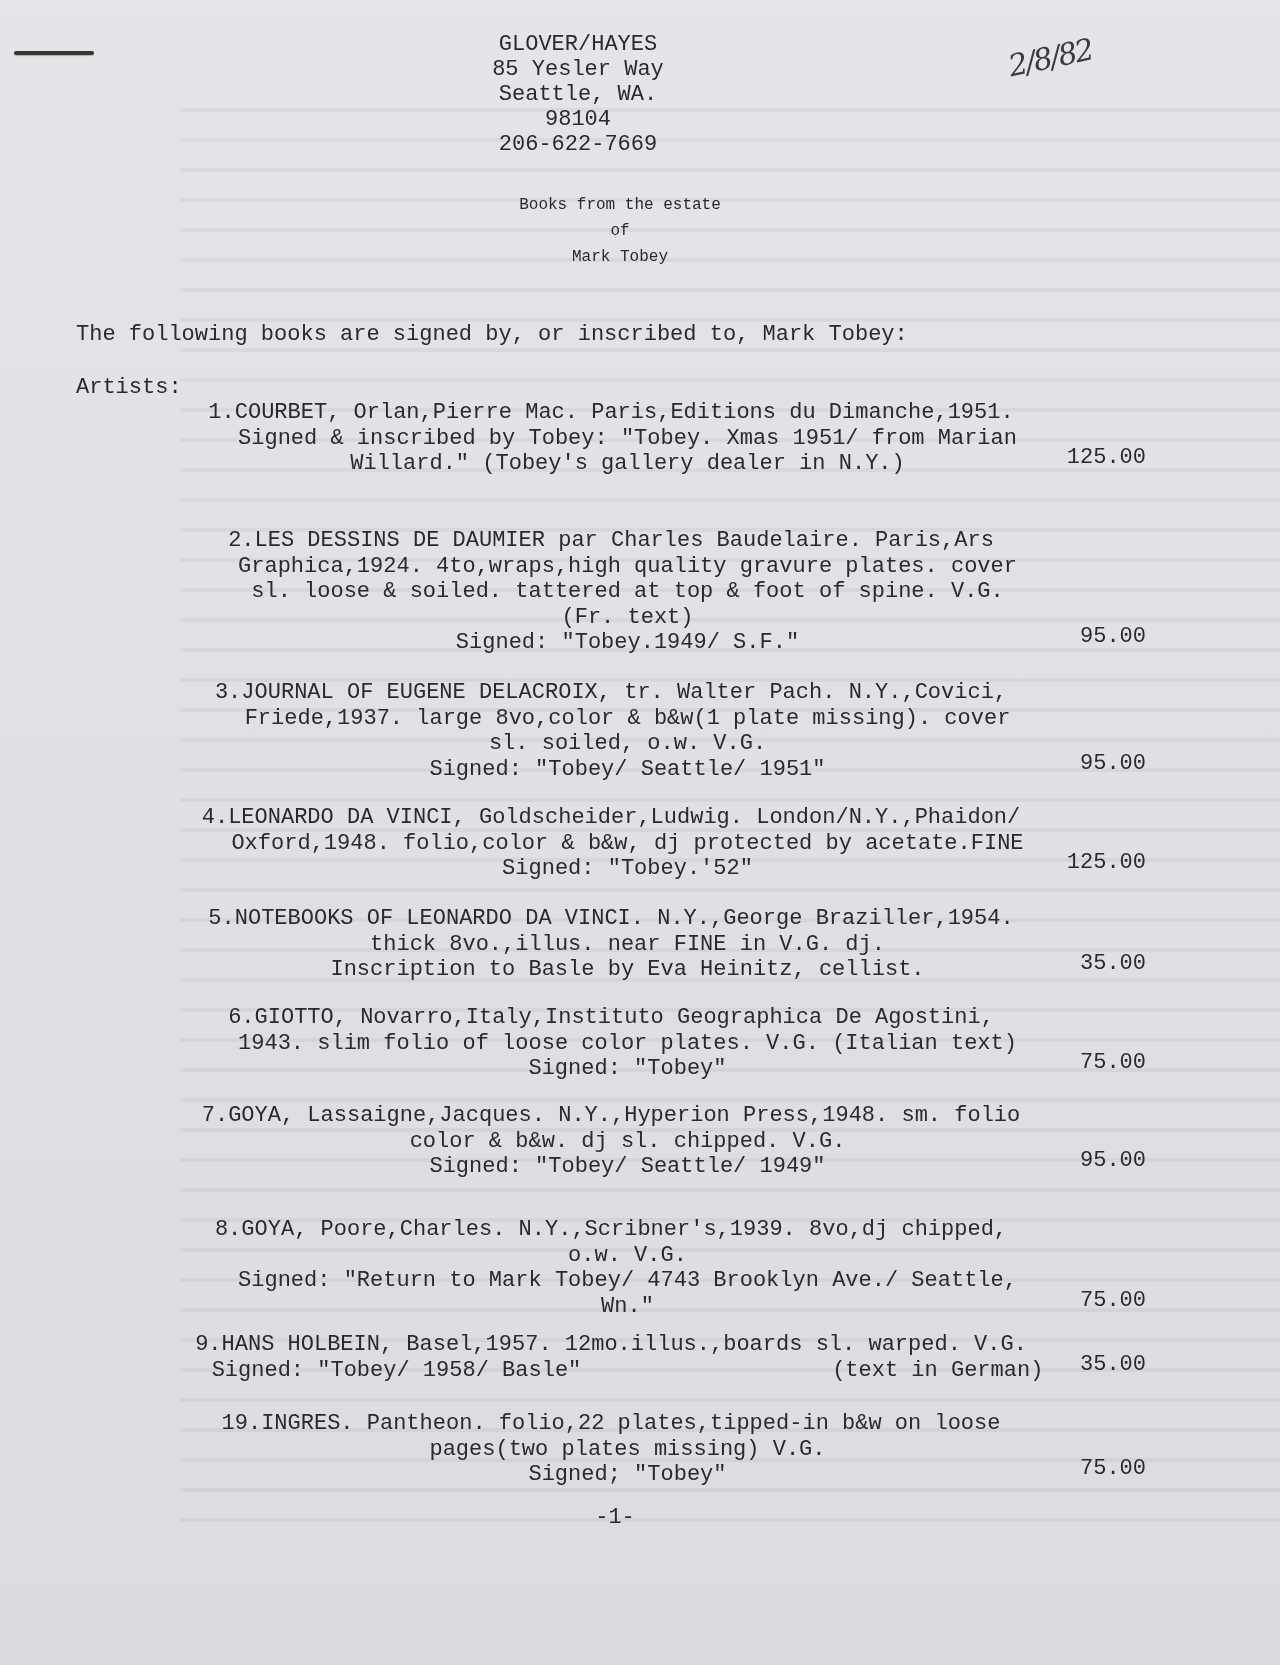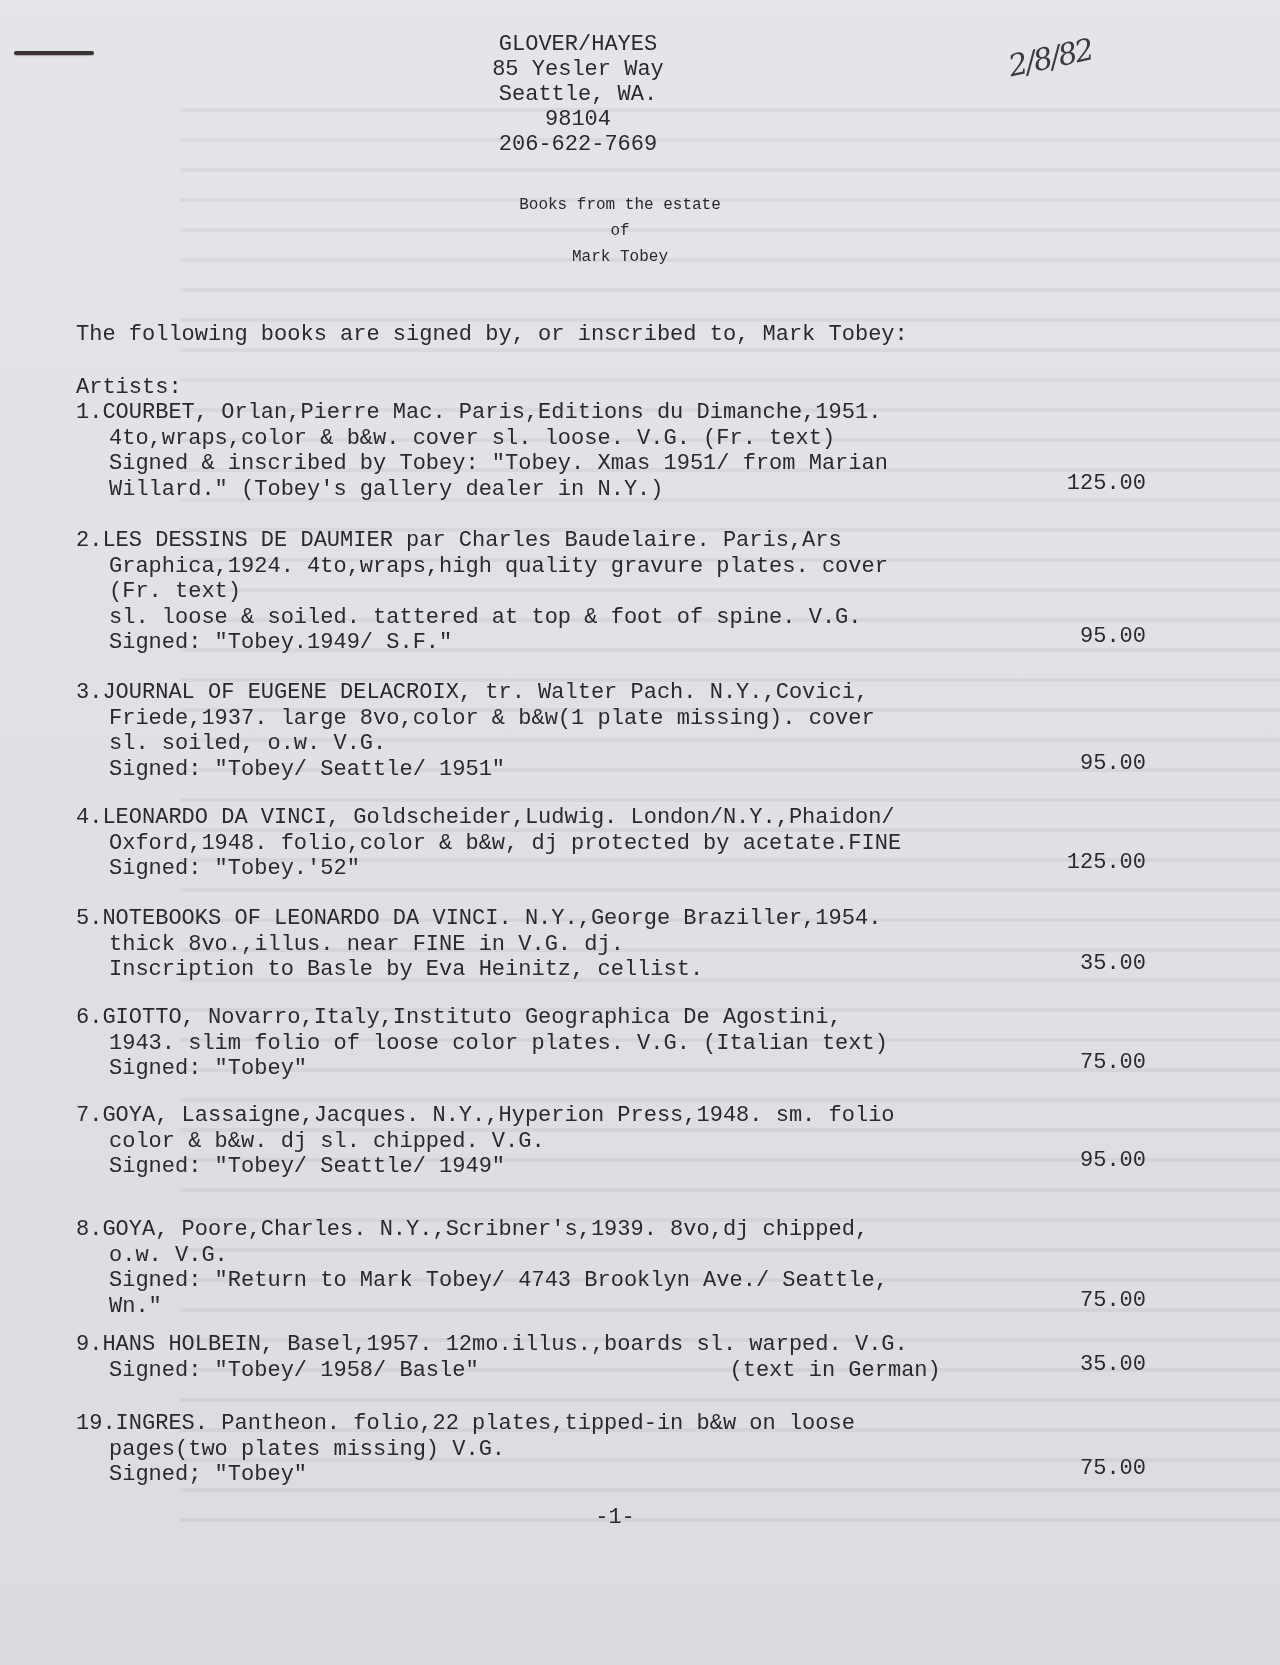--- a/index.html
+++ b/index.html
@@ -67,21 +67,21 @@
       left: 76px; top: 375px;
       font-size: 22px;
     }
     .entry {
       position: absolute;
       left: 76px;
       width: 1070px;
       font-size: 22px;
       line-height: 25.5px;
     }
-    .entry .line { white-space: pre; }
+    .entry .line { white-space: pre; text-align: center; }
     .entry .indent { padding-left: 33px; }
     .entry .price {
       position: absolute;
       right: 0;
       bottom: 6px;
       font-size: 22px;
     }
     .footer {
       position: absolute;
       left: 0; width: 1280px;
@@ -124,30 +124,29 @@
   <div>of</div>
   <div>Mark Tobey</div>
 </div>
 
 <div class="intro">The following books are signed by, or inscribed to, Mark Tobey:</div>
 <div class="section-label">Artists:</div>
 
 <div id="entries">
     <div class="entry" style="top: 400px;">
       <div class="line"><span>1.</span><span>COURBET, Orlan,Pierre Mac. Paris,Editions du Dimanche,1951.</span></div>
-      <div class="line indent"><span>4to,wraps,color &amp; b&amp;w. cover sl. loose. V.G. (Fr. text)</span></div>
       <div class="line indent"><span>Signed &amp; inscribed by Tobey: "Tobey. Xmas 1951/ from Marian</span></div>
       <div class="line indent"><span>Willard." (Tobey's gallery dealer in N.Y.)</span></div>
       <span class="price">125.00</span>
     </div>
     <div class="entry" style="top: 528px;">
       <div class="line"><span>2.</span><span>LES DESSINS DE DAUMIER par Charles Baudelaire. Paris,Ars</span></div>
       <div class="line indent"><span>Graphica,1924. 4to,wraps,high quality gravure plates. cover</span></div>
+      <div class="line indent"><span>sl. loose &amp; soiled. tattered at top &amp; foot of spine. V.G.</span></div>
       <div class="line indent"><span>(Fr. text)</span></div>
-      <div class="line indent"><span>sl. loose &amp; soiled. tattered at top &amp; foot of spine. V.G.</span></div>
       <div class="line indent"><span>Signed: "Tobey.1949/ S.F."</span></div>
       <span class="price">95.00</span>
     </div>
     <div class="entry" style="top: 680px;">
       <div class="line"><span>3.</span><span>JOURNAL OF EUGENE DELACROIX, tr. Walter Pach. N.Y.,Covici,</span></div>
       <div class="line indent"><span>Friede,1937. large 8vo,color &amp; b&amp;w(1 plate missing). cover</span></div>
       <div class="line indent"><span>sl. soiled, o.w. V.G.</span></div>
       <div class="line indent"><span>Signed: "Tobey/ Seattle/ 1951"</span></div>
       <span class="price">95.00</span>
     </div>

